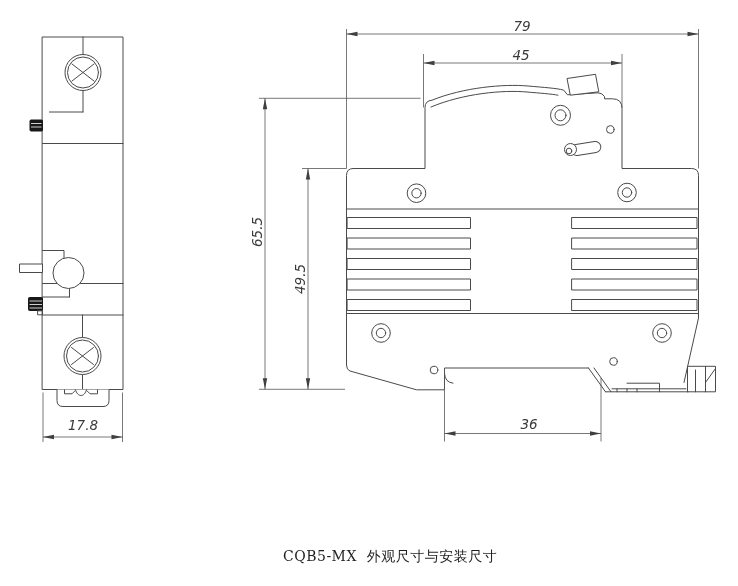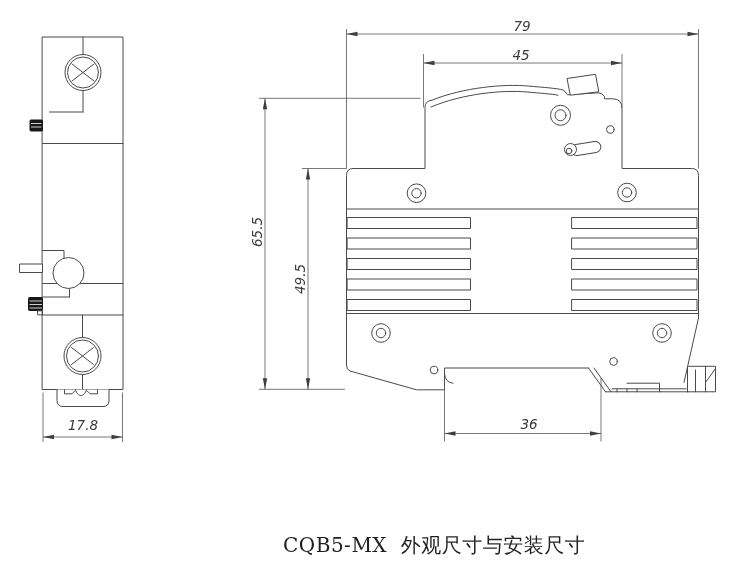--- a/index.html
+++ b/index.html
@@ -18,23 +18,23 @@
   .knob{fill:#181818;stroke:#181818;}
   .knurl{stroke:#cfcfcf;stroke-width:1;fill:none;}
   .dim-text{
     font-family:"DejaVu Sans", sans-serif;
     font-style:italic;
     font-size:13.5px;
     fill:#3a3a3a;
   }
   .caption{
     position:absolute;
-    top:532px;left:283px;
+    top:548px;left:283px;
     font-family:"DejaVu Serif", serif;
-    font-size:20px;
+    font-size:14px;
     color:#1f1f1f;
     white-space:pre;
     letter-spacing:0.5px;
   }
 </style>
 </head>
 <body>
 
 <div class="canvas">
 

